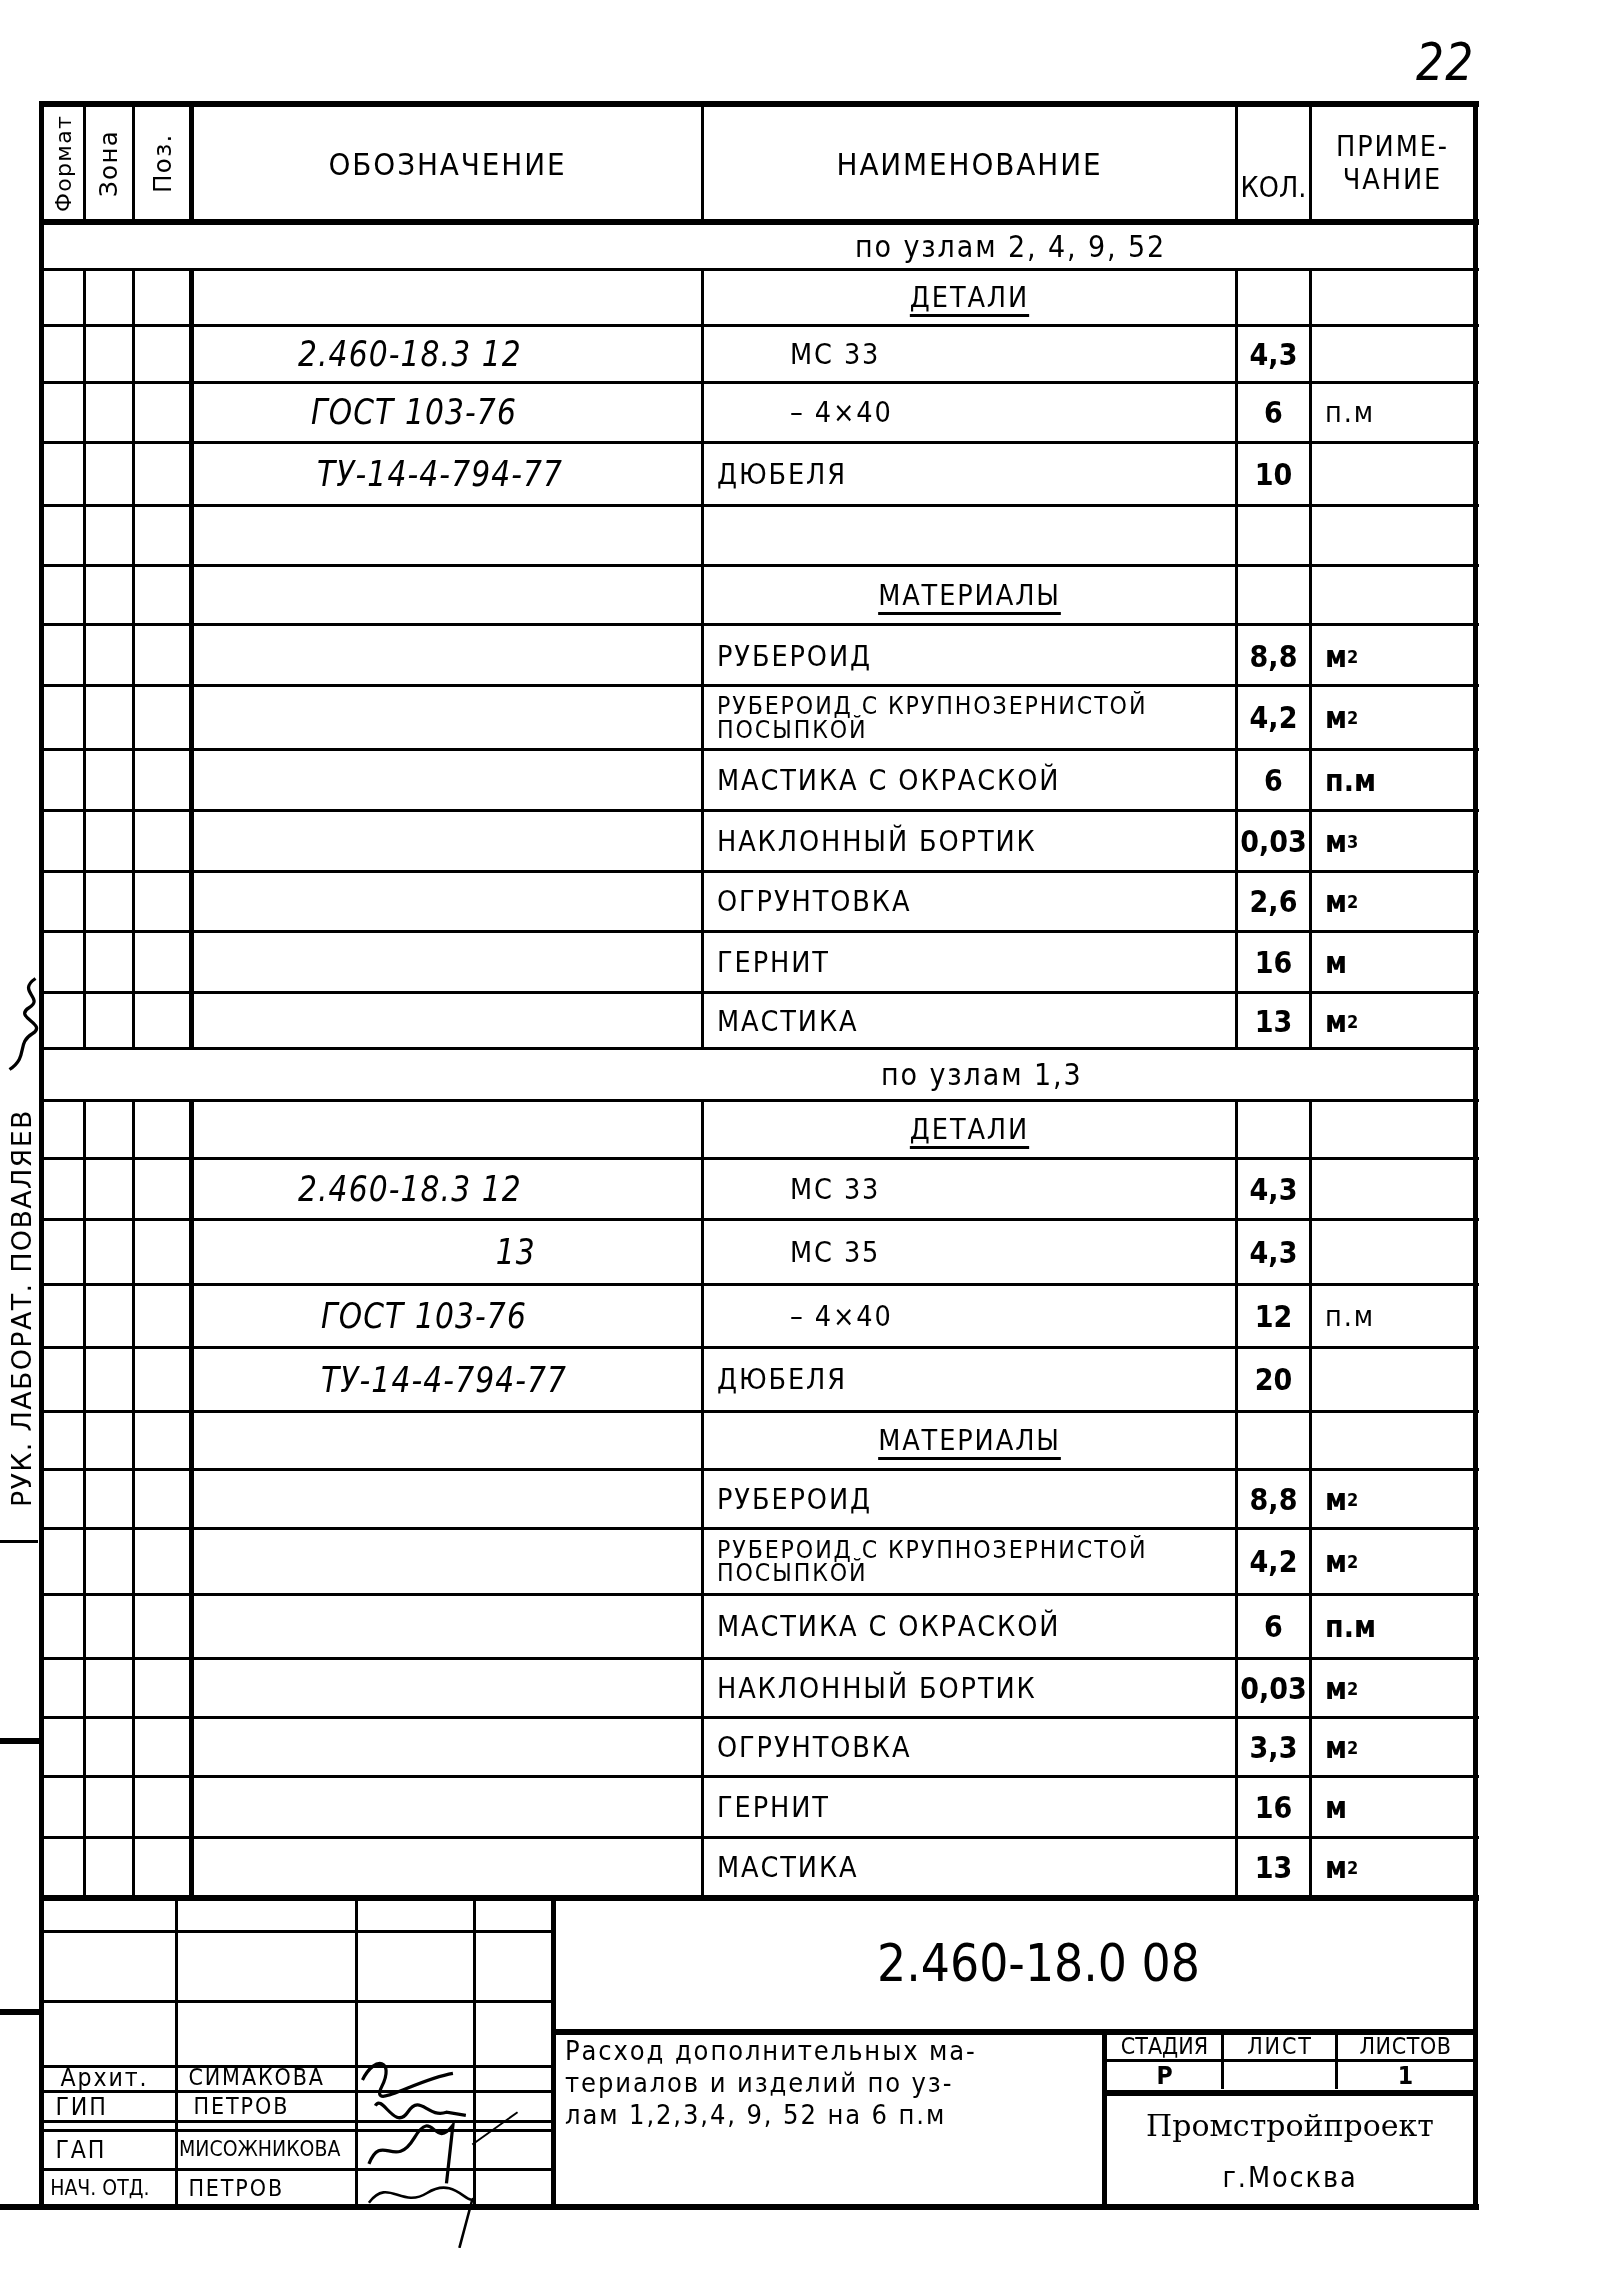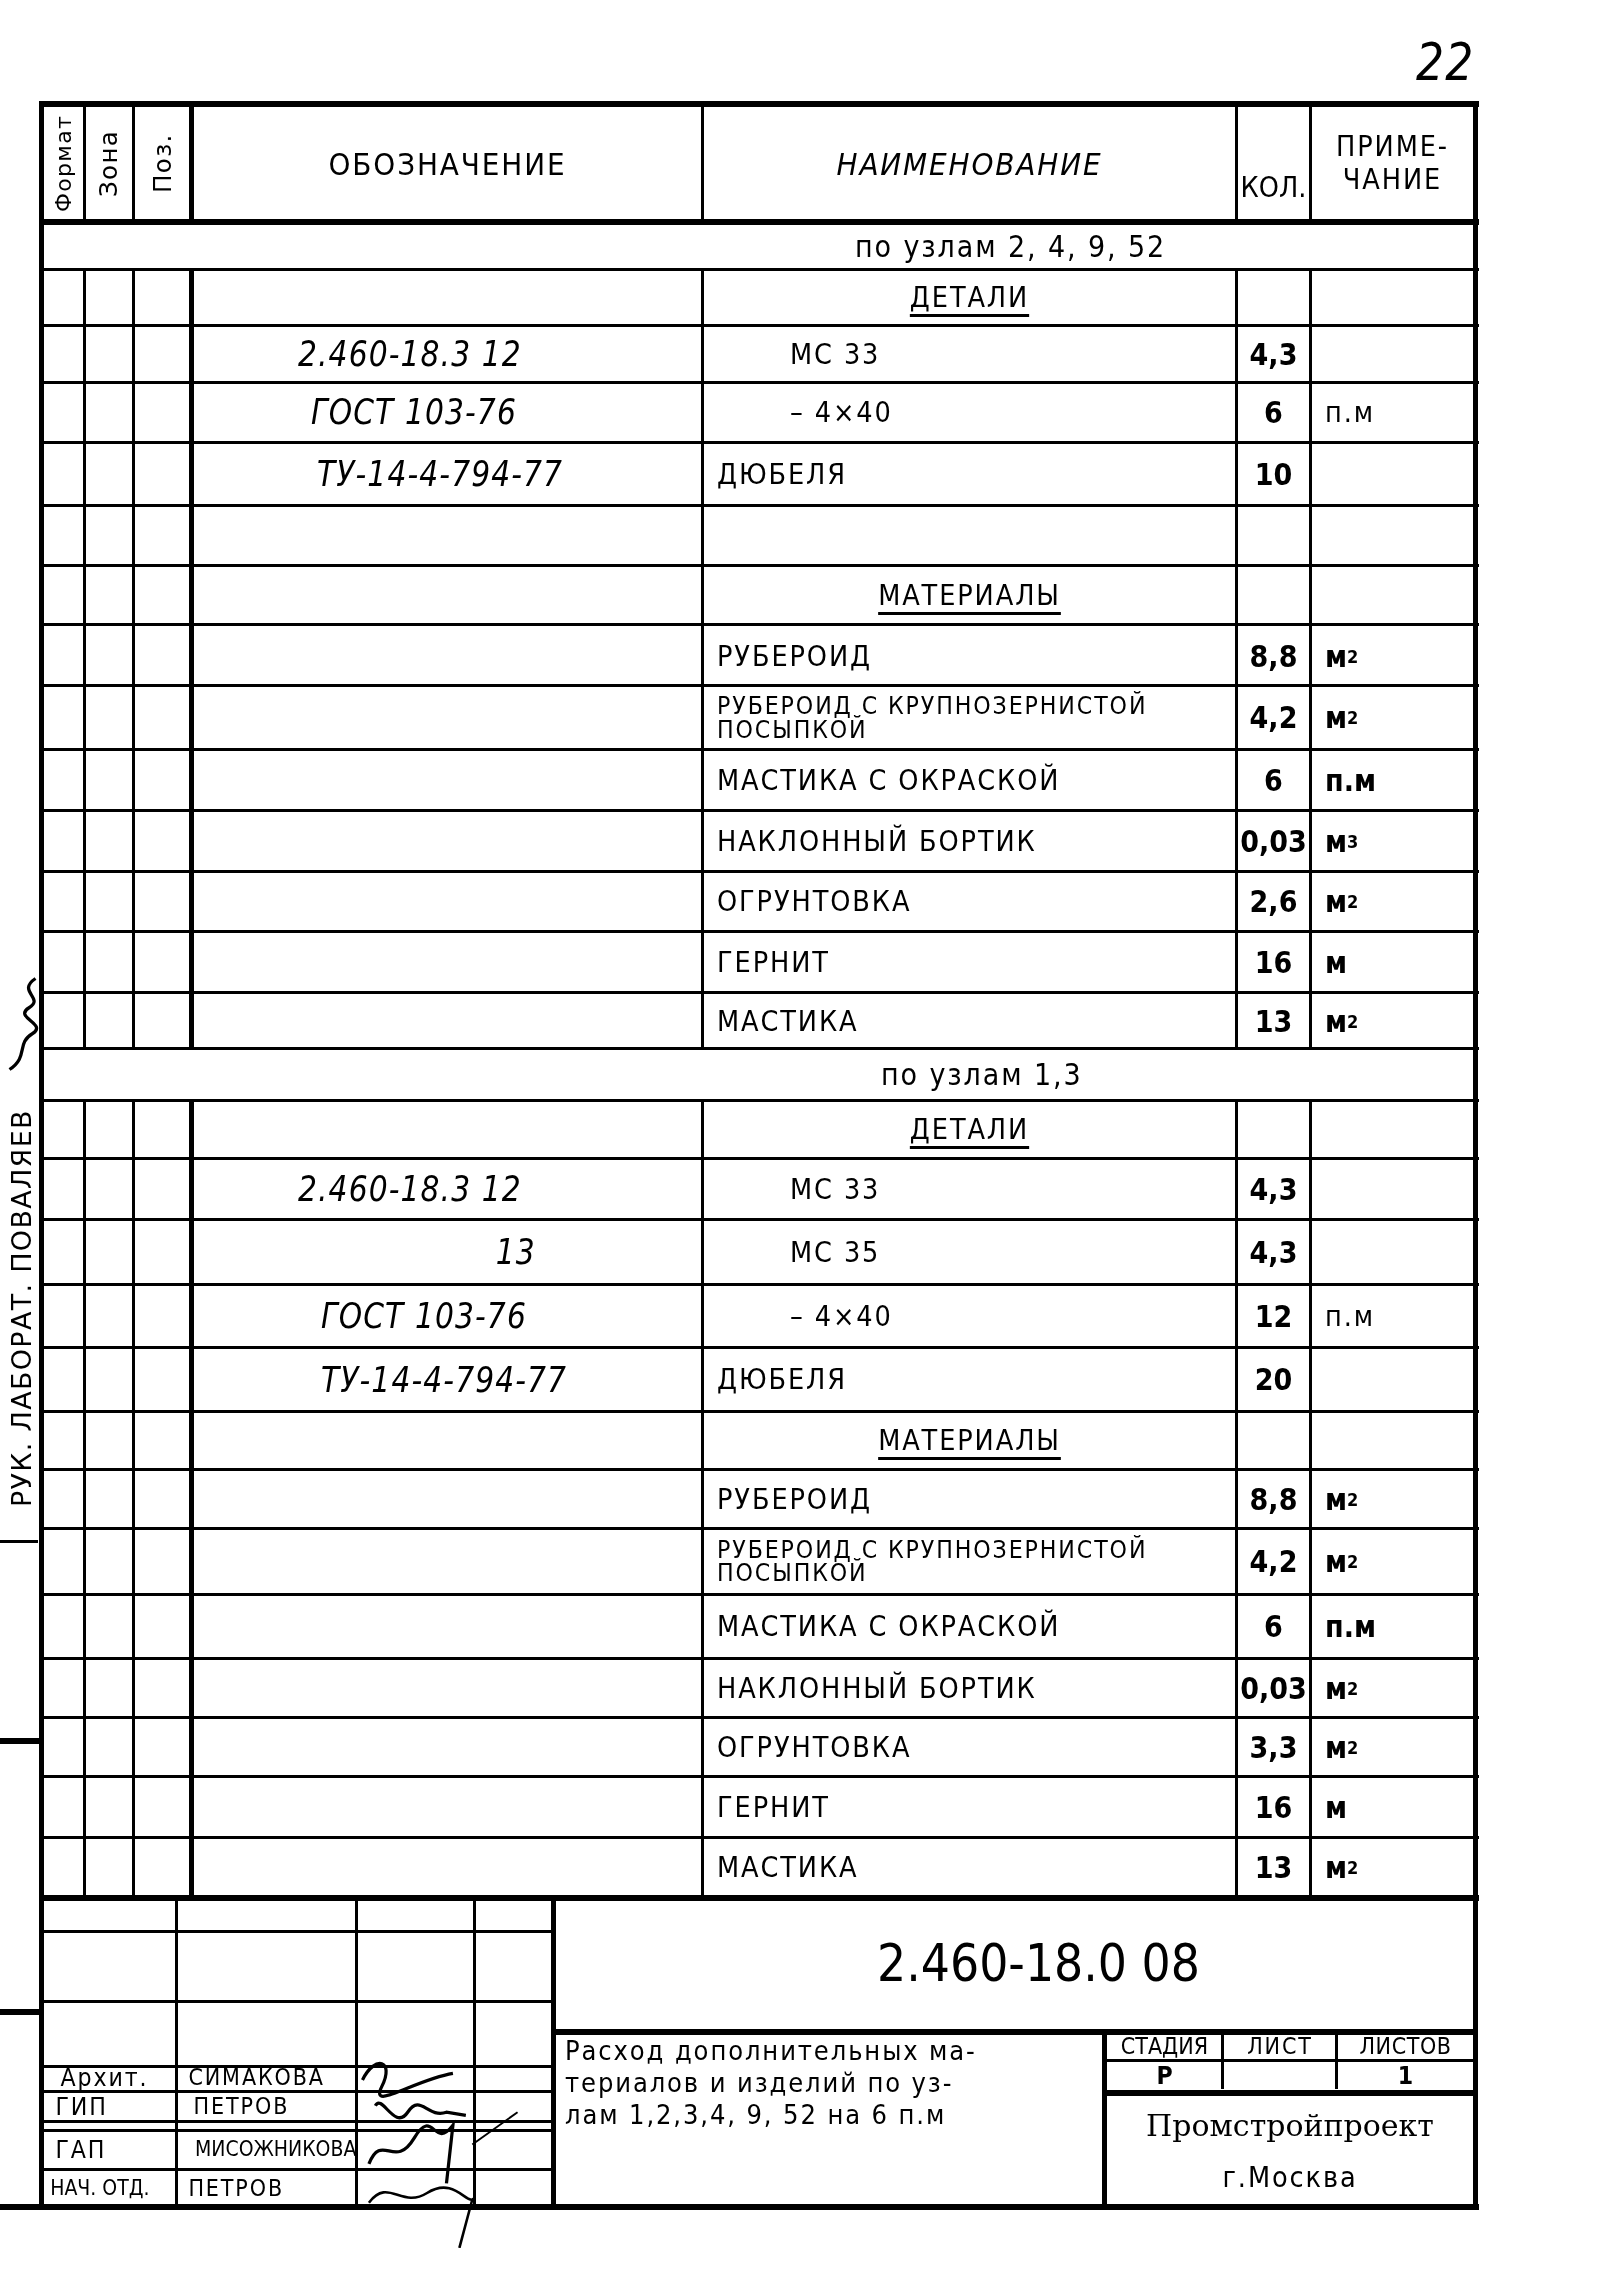--- a/index.html
+++ b/index.html
@@ -88,21 +88,21 @@
     <div class="hl" style="left:39px; top:1775px; width:1440px;"></div>
     <div class="hl" style="left:39px; top:1836px; width:1440px;"></div>
     <div class="hlt" style="left:39px; top:1895px; width:1440px;"></div>
   </div>
 
   <div>
     <div class="cell c vert" style="left:43px; top:107px; width:40px; height:113px; font-size:22px;">Формат</div>
     <div class="cell c vert" style="left:86px; top:107px; width:45px; height:113px;">Зона</div>
     <div class="cell c vert" style="left:135px; top:107px; width:54px; height:113px;">Поз.</div>
     <div class="cell c stencil" style="left:194px; top:107px; width:507px; height:113px; font-size:31px;">Обозначение</div>
-    <div class="cell c stencil" style="left:704px; top:107px; width:531px; height:113px; font-size:31px;font-style:italic;">Наименование</div>
+    <div class="cell c stencil" style="left:704px; top:107px; width:531px; height:113px; font-size:31px;">Наименование</div>
     <div class="cell c stencil" style="left:1238px; top:107px; width:71px; height:113px; font-size:28.5px; letter-spacing:0;margin-top:24px;">Кол.</div>
     <div class="cell c" style="left:1312px; top:107px; width:161px; height:113px;">
       <div class="two stencil" style="font-size:28.5px; text-align:center; line-height:1.15;">
         <span>Приме-</span>
         <span>чание</span>
       </div>
     </div>
   </div>
 
   <div>
@@ -315,21 +315,21 @@
 
   <div>
     <div class="cell l stencil" style="left:45px; top:2065px; width:130px; height:24.6px; font-size:24.6px; padding-left:15.6px; text-transform:none;">Архит.</div>
     <div class="cell l stencil" style="left:178px; top:2065px; width:177px; height:24.6px; font-size:23px; padding-left:10.4px;">Симакова</div>
 
     <div class="cell l stencil" style="left:45px; top:2092px; width:156px; height:28.5px; font-size:24.6px; padding-left:10.4px;">ГИП</div>
     <div class="cell l stencil" style="left:178px; top:2092px; width:177px; height:28.5px; font-size:23px; padding-left:15.6px;">Петров</div>
     <div class="hl" style="left:41px; top:2120px; width:511px;"></div>
 
     <div class="cell l stencil" style="left:45px; top:2129px; width:130px; height:40px; font-size:24.6px; padding-left:10.4px;">ГАП</div>
-    <div class="cell l stencil" style="left:178px; top:2129px; width:144px; height:40px; font-size:21px; padding-left:17px; letter-spacing:0;">Мисожникова</div>
+    <div class="cell l stencil" style="left:178px; top:2129px; width:144px; height:40px; font-size:21px; padding-left:1px; letter-spacing:0;">Мисожникова</div>
 
     <div class="cell l stencil" style="left:45px; top:2171px; width:130px; height:34px; font-size:21px; padding-left:5.2px; letter-spacing:0;">Нач. отд.</div>
     <div class="cell l stencil" style="left:178px; top:2171px; width:177px; height:34px; font-size:23px; padding-left:10.4px;">Петров</div>
   </div>
 
   <svg class="sig" style="left:356px; top:2054px;" width="168" height="194" viewBox="0 0 260 300">
     <path d="M10 40 C 30 0, 60 10, 40 50 S 90 40, 150 30" stroke="#000" stroke-width="5" fill="none"></path>
     <path d="M30 80 C 40 60, 60 120, 80 90 S 110 100, 140 90 L 170 95" stroke="#000" stroke-width="5" fill="none"></path>
     <path d="M20 170 C 40 120, 60 180, 90 130 S 120 150, 150 110 L 140 200" stroke="#000" stroke-width="5" fill="none"></path>
     <path d="M20 230 C 50 190, 70 240, 110 215 S 170 230, 180 225 L 160 300" stroke="#000" stroke-width="4" fill="none"></path>

